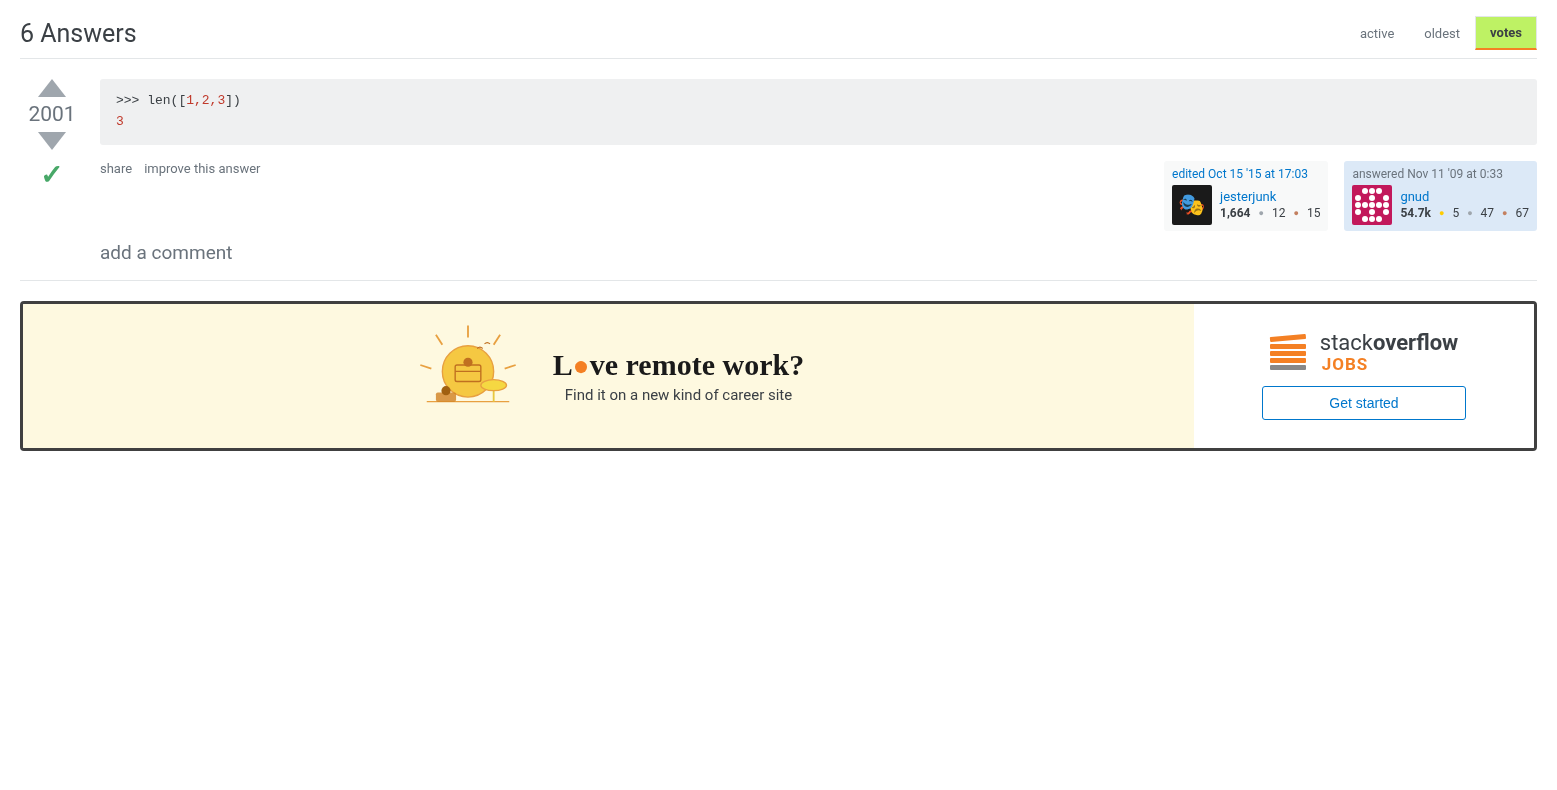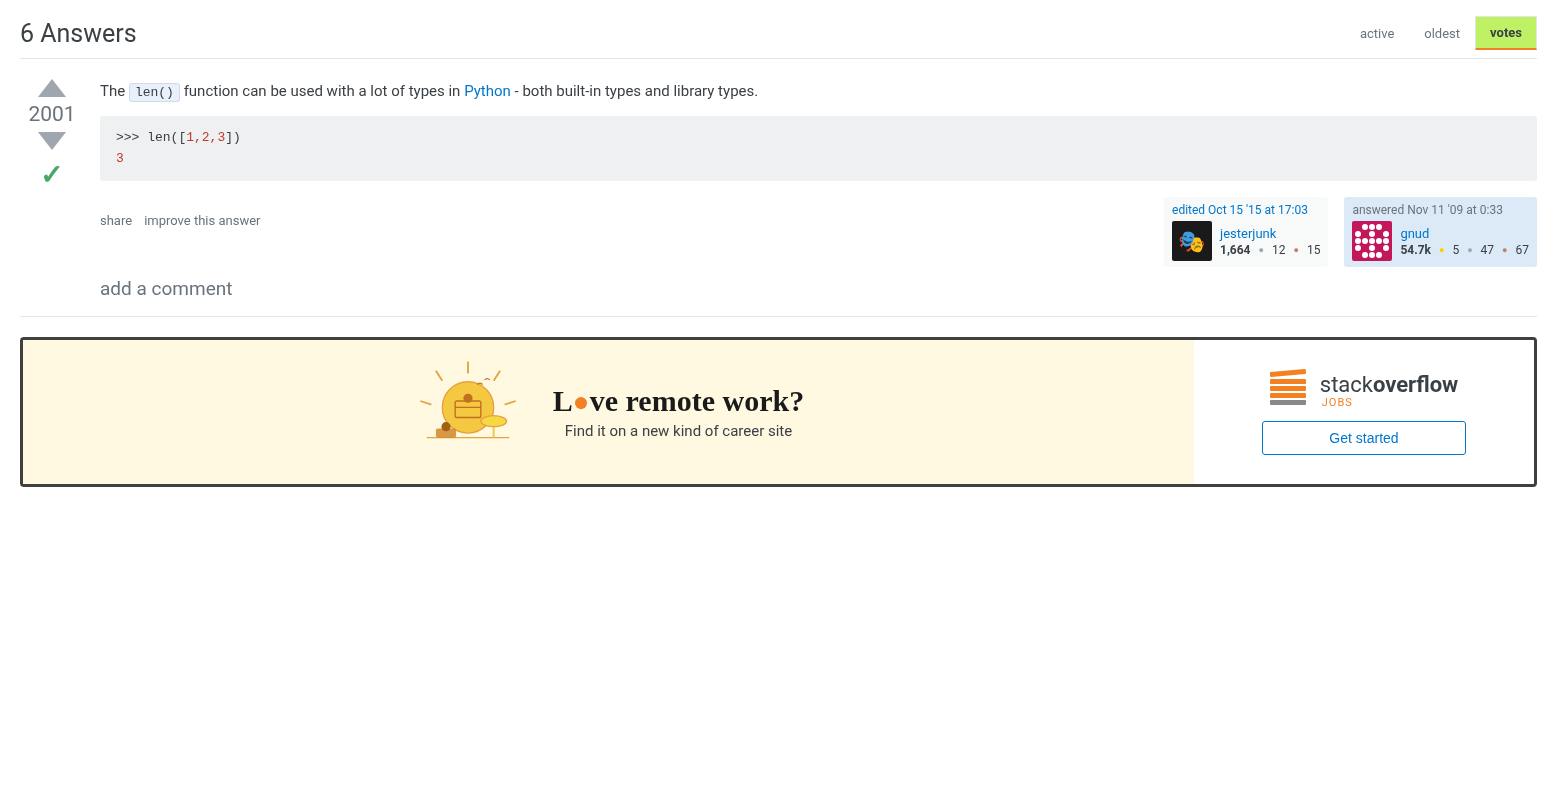--- a/index.html
+++ b/index.html
@@ -133,21 +133,20 @@
       justify-content: space-between;
       gap: 16px;
       margin-bottom: 10px;
       flex-wrap: wrap;
     }
     .answer-actions {
       display: flex;
       gap: 12px;
       font-size: 13px;
       color: #6a737c;
-      margin-top: 16px;
     }
     .answer-actions a {
       color: #6a737c;
       text-decoration: none;
     }
 
     .user-cards {
       display: flex;
       gap: 16px;
       align-items: flex-start;
@@ -301,23 +300,23 @@
       border-radius: 1px;
       background: #f48024;
     }
     .so-logo-text {
       font-size: 22px;
       line-height: 1;
       color: #3b4045;
     }
     .so-logo-text strong { font-weight: bold; }
     .so-jobs {
-      font-size: 11px;
+      font-size: 17px;
       color: #f48024;
-      font-weight: normal;
+      font-weight: bold;
       letter-spacing: 1px;
       margin-left: 2px;
     }
     .get-started-btn {
       border: 1px solid #0077cc;
       color: #0077cc;
       background: #fff;
       padding: 8px 24px;
       font-size: 14px;
       border-radius: 3px;
@@ -347,23 +346,20 @@
 
     <div class="vote-col">
       <div class="vote-arrow up"></div>
       <span class="vote-count">2001</span>
       <div class="vote-arrow down"></div>
       <span class="accepted-check">✓</span>
     </div>
 
     <div class="answer-content">
 
-      <p class="answer-text">
-        <span>The </span><code class="code-inline">len()</code><span> function can be used with a lot of types in </span><a class="link-blue">Python</a><span> - both built-in types and library types.</span>
-      </p>
 
       <div class="code-block">
         <div><span class="prompt">&gt;&gt;&gt; len([</span><span class="number">1,2,3</span><span class="prompt">])</span></div>
         <div><span class="result">3</span></div>
       </div>
 
       <div class="answer-meta">
 
         <div class="answer-actions">
           <a>share</a>

